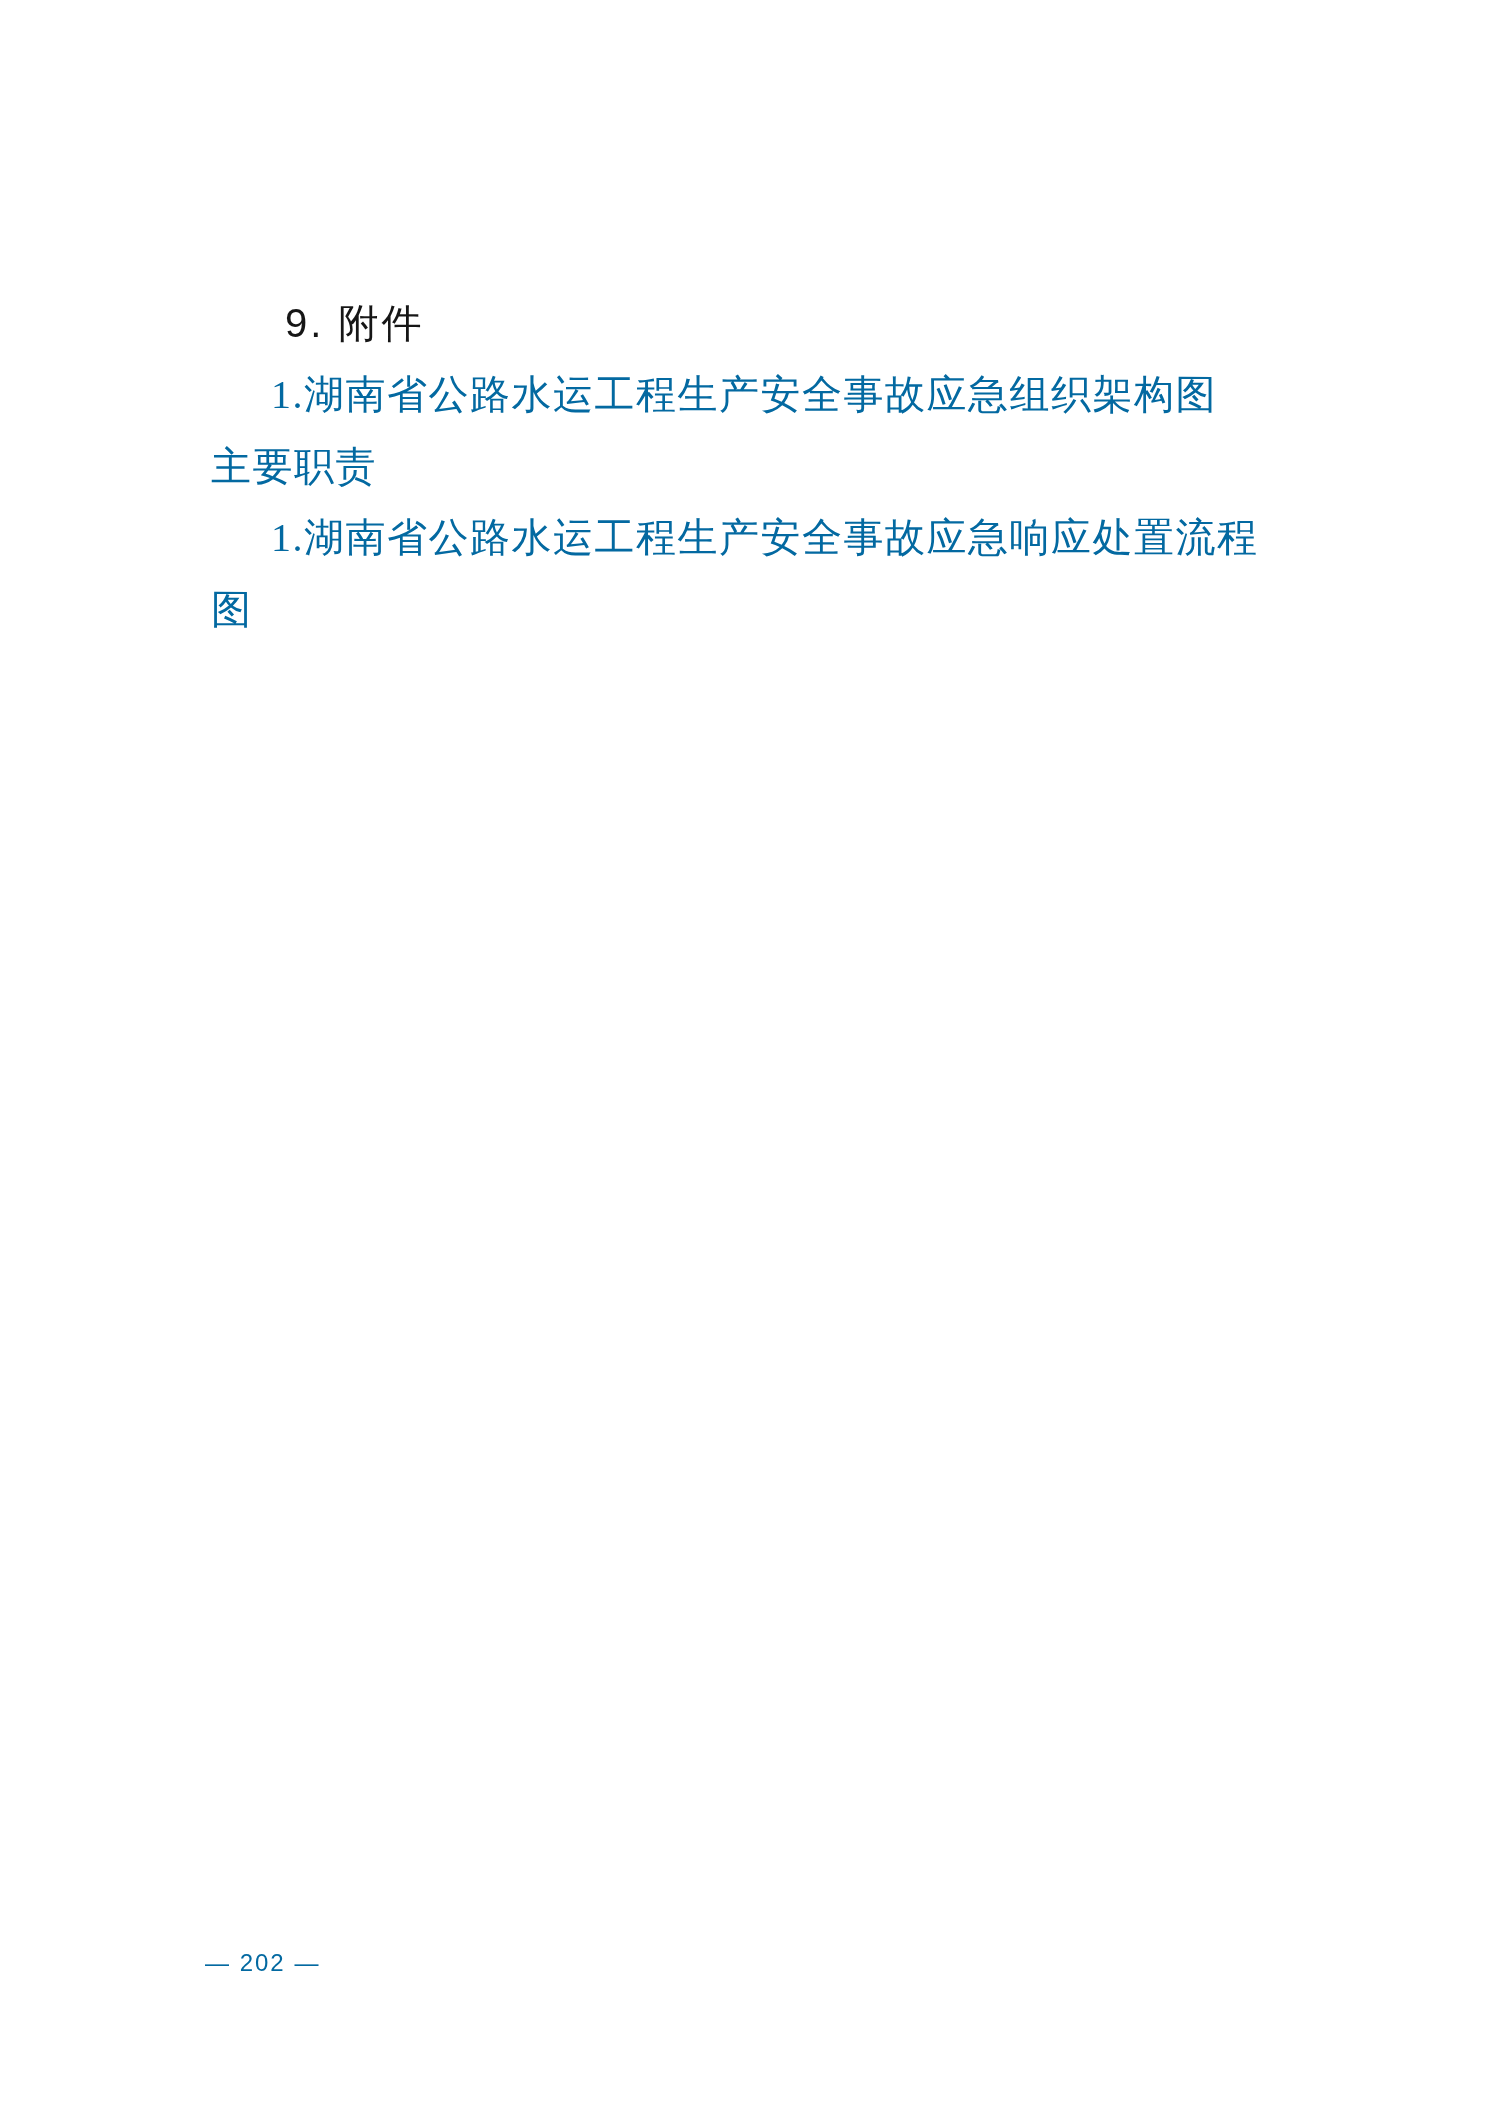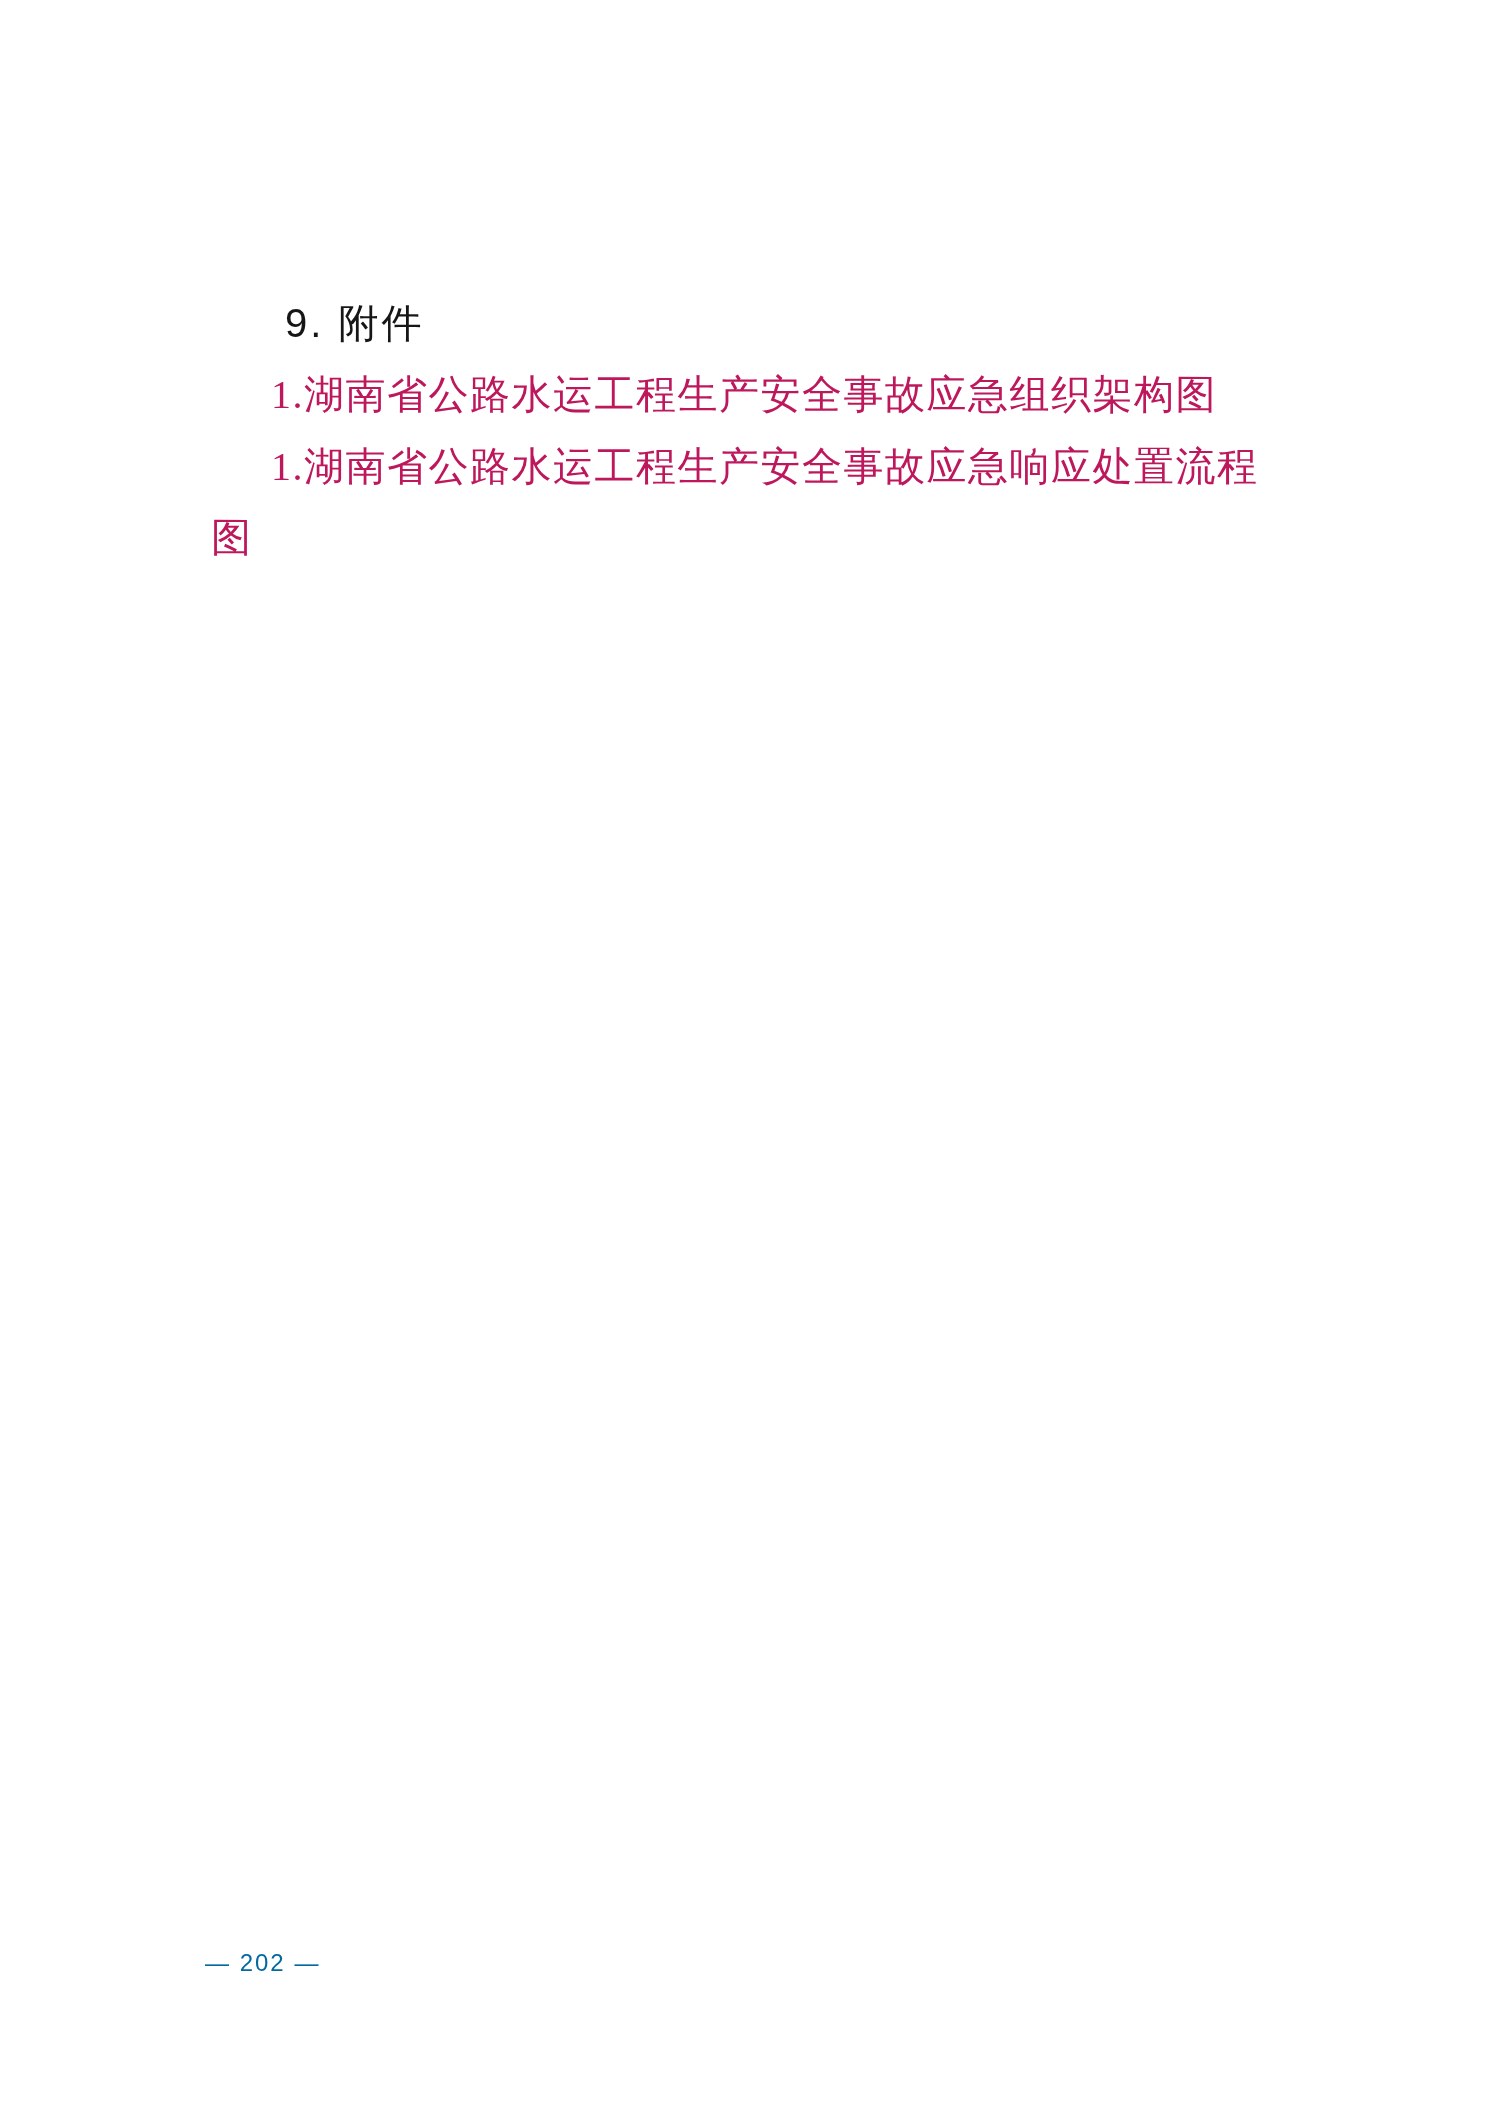--- a/index.html
+++ b/index.html
@@ -32,21 +32,21 @@
     text-indent: 74px;
     letter-spacing: 3px;
     color: #161616;
   }
   .para {
     margin: 0;
     font-size: 40px;
     line-height: 71.5px;
     letter-spacing: 1.5px;
     text-indent: 60px;
-    color: #be185d;
+    color: #0369a1;
   }
   .para-justify {
     text-align: justify;
     text-align-last: justify;
   }
   .para-wrap {
     text-indent: 0;
   }
   .page-number {
     position: absolute;
@@ -59,16 +59,17 @@
     white-space: pre;
   }
 </style>
 </head>
 <body>
 
 <div class="page">
   <div class="content">
     <h2 class="heading">9. 附件</h2>
     <p class="para">1.湖南省公路水运工程生产安全事故应急组织架构图</p>
+    <p class="para para-wrap">主要职责</p>
     <p class="para">1.湖南省公路水运工程生产安全事故应急响应处置流程图</p>
   </div>
   <div class="page-number">— 202 —</div>
 </div>
 
 </body></html>

